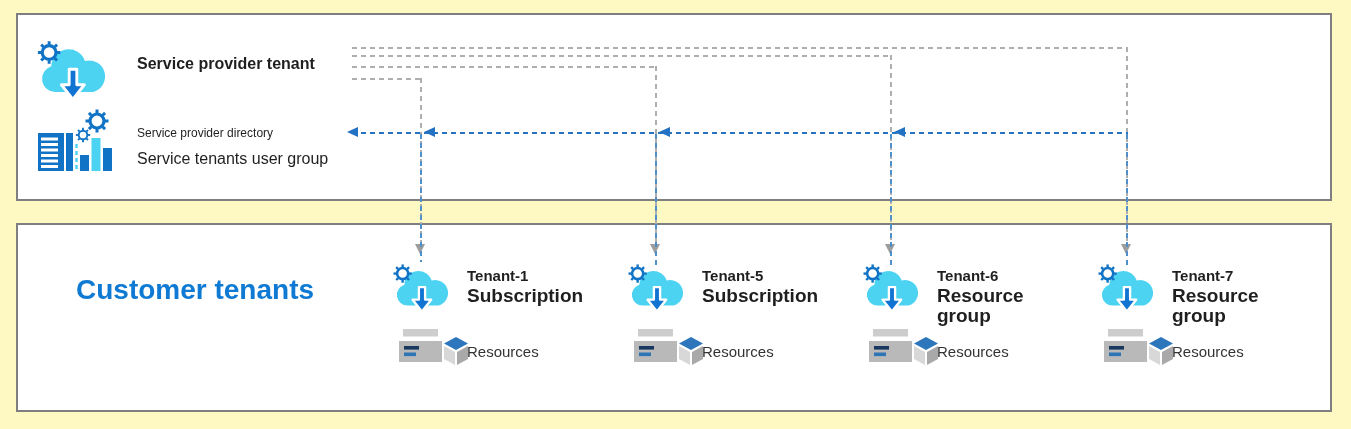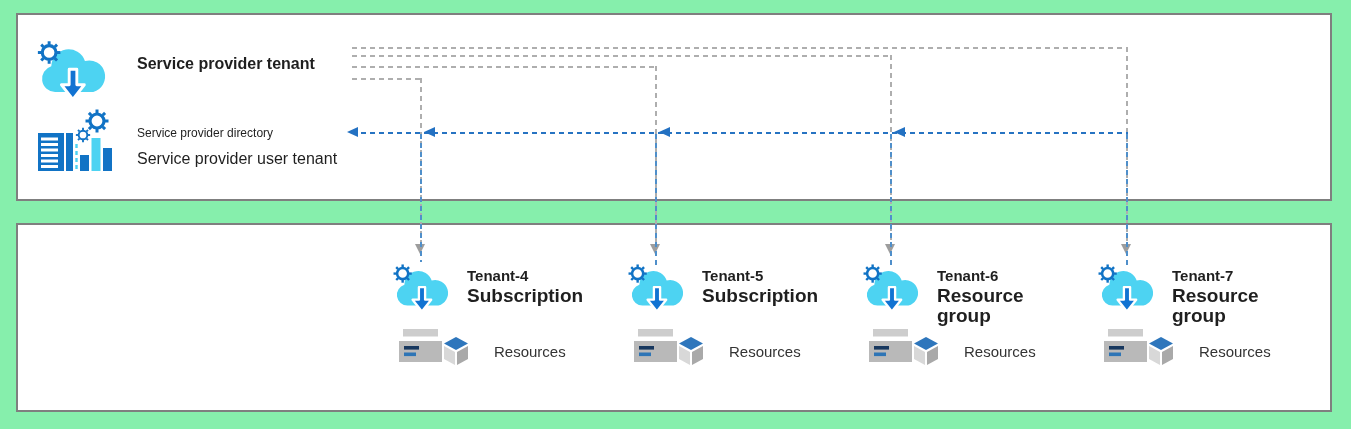--- a/index.html
+++ b/index.html
@@ -1,32 +1,32 @@
 <!DOCTYPE html>
 <html><head>
 <meta charset="utf-8">
 <style>
   html,body{margin:0;padding:0;background:#fff;}
   #stage{
-    position:relative;width:1351px;height:429px;background:#86efac;
+    position:relative;width:1351px;height:429px;background:#fef9c3;
     font-family:"Liberation Sans", sans-serif;overflow:hidden;
   }
   .box{position:absolute;border:2px solid #7f7f7f;background:#fff;}
   .lbl{position:absolute;white-space:nowrap;color:#1f1f1f;}
   .bold{font-weight:bold;}
   .dash-h{position:absolute;height:2px;background:repeating-linear-gradient(90deg,#aeaeae 0 5px,transparent 5px 9px);}
   .dash-v{position:absolute;width:2px;background:repeating-linear-gradient(180deg,#aeaeae 0 5px,transparent 5px 9px);}
   .dash-h.blue{background:repeating-linear-gradient(90deg,#2673c2 0 5px,transparent 5px 9px);}
   .dash-v.blue{background:repeating-linear-gradient(180deg,#4f8fca 0 5px,transparent 5px 9px);}
   .arr-left{position:absolute;width:0;height:0;border-top:5.5px solid transparent;border-bottom:5.5px solid transparent;border-right:11px solid #2371c2;}
   .arr-down{position:absolute;width:0;height:0;border-left:5.5px solid transparent;border-right:5.5px solid transparent;border-top:10px solid #9d9d9d;}
   .tenant{position:absolute;width:180px;height:115px;}
   .tenant .name{position:absolute;left:76px;top:7px;font-size:15px;font-weight:bold;line-height:20px;color:#1f1f1f;}
   .tenant .scope{position:absolute;left:76px;top:27px;font-size:19px;font-weight:bold;line-height:20px;color:#1f1f1f;}
-  .tenant .res-lbl{position:absolute;left:103px;top:84px;font-size:15px;color:#333;}
+  .tenant .res-lbl{position:absolute;left:76px;top:84px;font-size:15px;color:#333;}
   svg{display:block;}
 </style>
 </head>
 <body>
 
 <div id="stage">
 
   <svg width="0" height="0" style="position:absolute" aria-hidden="true">
     <defs>
       <g id="gearO">
@@ -84,22 +84,23 @@
 
   <svg style="position:absolute;left:34px;top:37px" width="78" height="74">
       <use href="#cloudIcon"></use>
     </svg>
   <svg style="position:absolute;left:38px;top:108px" width="80" height="66">
       <use href="#dirIcon"></use>
     </svg>
 
   <div class="lbl bold" style="left:137px;top:55px;font-size:16px;">Service provider tenant</div>
   <div class="lbl" style="left:137px;top:126px;font-size:12px;">Service provider directory</div>
-  <div class="lbl" style="left:137px;top:150px;font-size:16px;">Service provider user tenant</div>
+  <div class="lbl" style="left:137px;top:150px;font-size:16px;">Service tenants user group</div>
 
+  <div class="lbl bold" style="left:76px;top:274px;font-size:28px;color:#0e7ad3;">Customer tenants</div>
 
   <div class="dash-h" style="left:352px;top:47px;width:776px;"></div>
   <div class="dash-h" style="left:352px;top:55px;width:540px;"></div>
   <div class="dash-h" style="left:352px;top:66px;width:305px;"></div>
   <div class="dash-h" style="left:352px;top:78px;width:70px;"></div>
 
   <div class="dash-v" style="left:1126px;top:47px;height:197px;"></div>
   <div class="dash-v" style="left:890px;top:55px;height:189px;"></div>
   <div class="dash-v" style="left:655px;top:66px;height:178px;"></div>
   <div class="dash-v" style="left:420px;top:78px;height:166px;"></div>
@@ -117,21 +118,21 @@
 
   <div class="arr-left" style="left:347px;top:127px;"></div>
   <div class="arr-left" style="left:424px;top:127px;"></div>
   <div class="arr-left" style="left:659px;top:127px;"></div>
   <div class="arr-left" style="left:894px;top:127px;"></div>
 
   <div class="tenant" style="left:391px;top:259px;">
     <svg style="position:absolute;left:0;top:2px" width="62" height="60">
         <use href="#cloudIcon"></use>
       </svg>
-    <div class="name">Tenant-4</div>
+    <div class="name">Tenant-1</div>
     <div class="scope">Subscription</div>
     <svg style="position:absolute;left:8px;top:70px" width="70" height="37">
         <use href="#resIcon"></use>
       </svg>
     <div class="res-lbl">Resources</div>
   </div>
 
   <div class="tenant" style="left:626px;top:259px;">
     <svg style="position:absolute;left:0;top:2px" width="62" height="60">
         <use href="#cloudIcon"></use>

